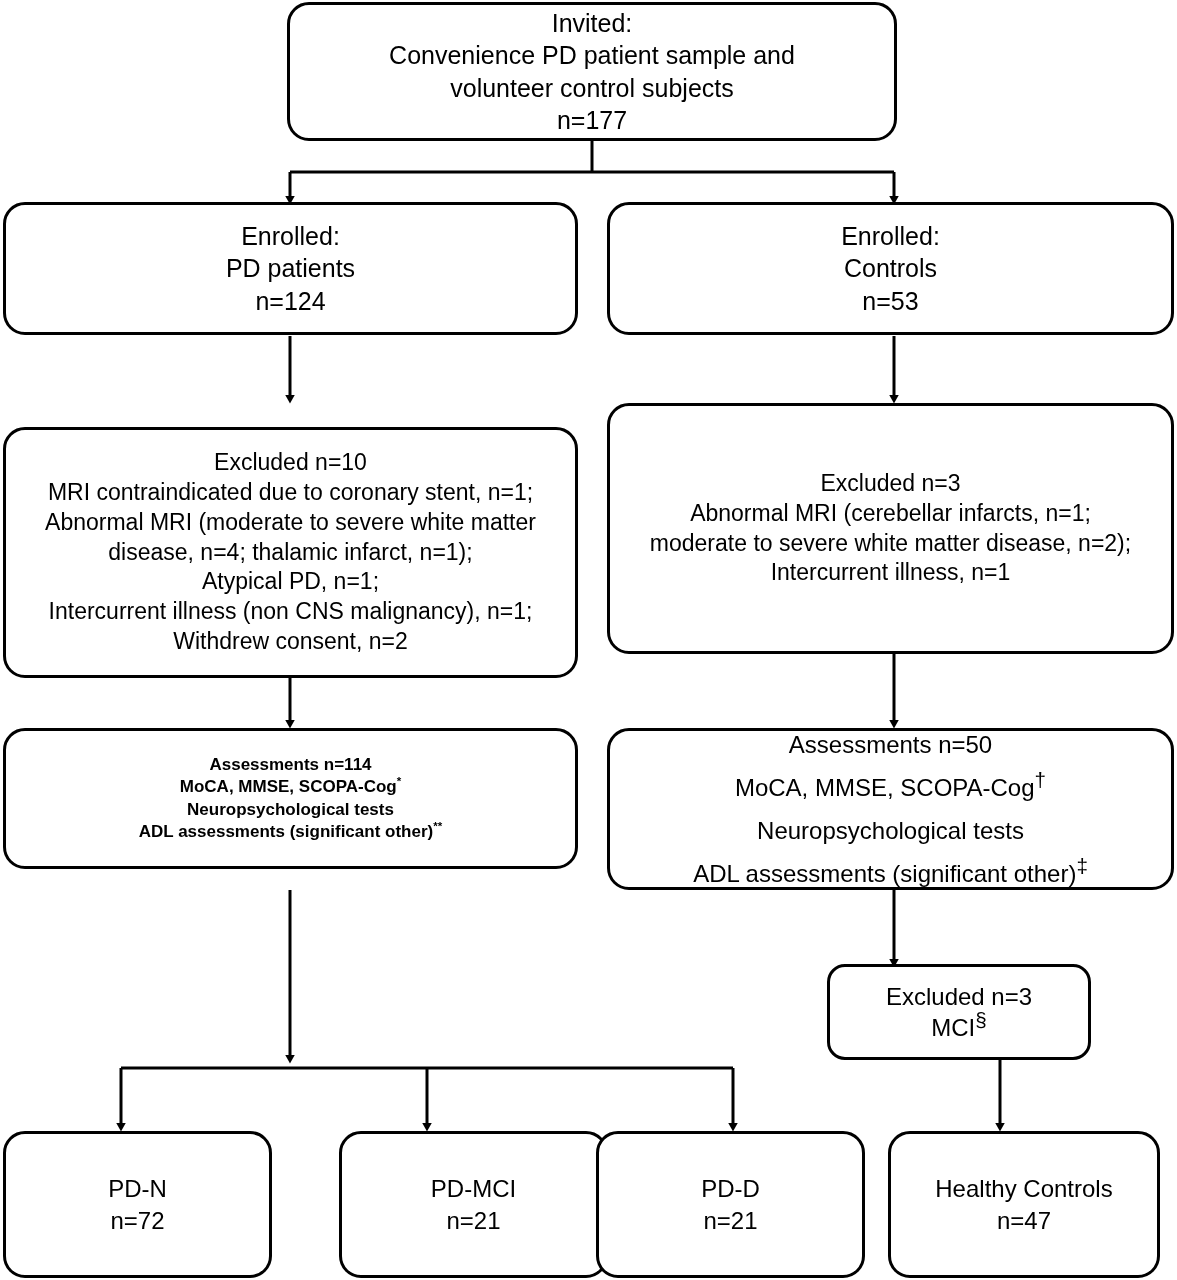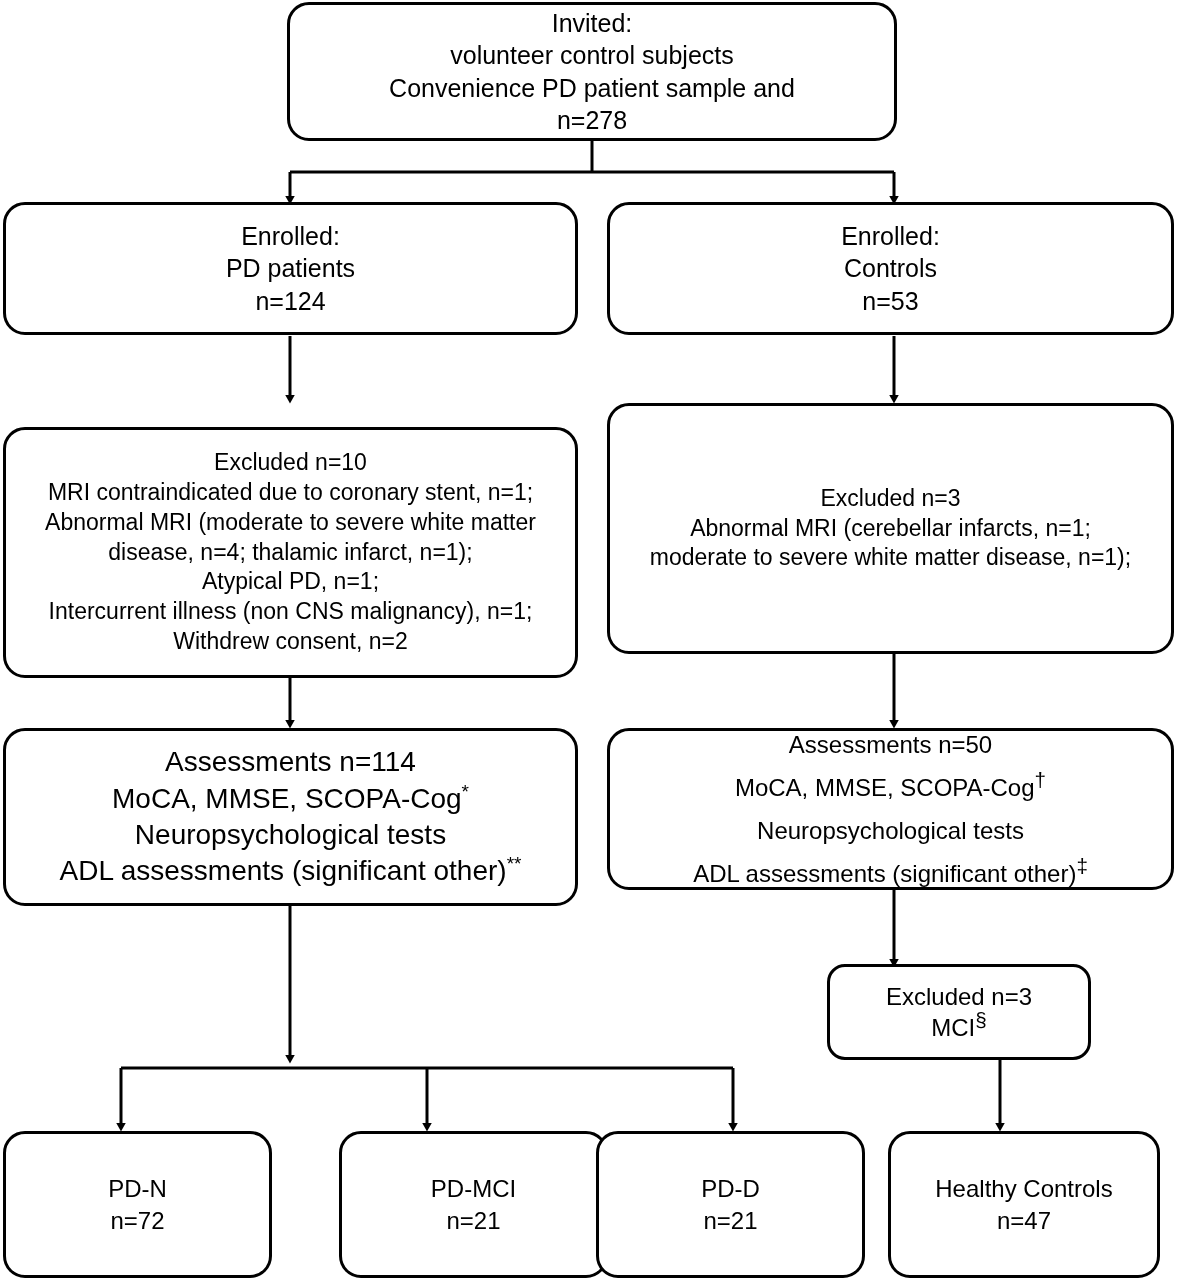--- a/index.html
+++ b/index.html
@@ -100,23 +100,23 @@
     <path class="edge-line" d="M427,1068 L427,1124" marker-end="url(#ah)"></path>
     <path class="edge-line" d="M733,1068 L733,1124" marker-end="url(#ah)"></path>
 
     <path class="edge-line" d="M894,890 L894,960" marker-end="url(#ah)"></path>
 
     <path class="edge-line" d="M1000,1060 L1000,1124" marker-end="url(#ah)"></path>
   </svg>
 
   <div class="node" style="left:287px; top:2px; width:610px; height:139px; font-size:25px;">
     <span class="ln">Invited:</span>
+    <span class="ln">Convenience PD patient sample and</span>
     <span class="ln">volunteer control subjects</span>
-    <span class="ln">Convenience PD patient sample and</span>
-    <span class="ln">n=278</span>
+    <span class="ln">n=177</span>
   </div>
 
   <div class="node" style="left:3px; top:202px; width:575px; height:133px; font-size:25px;">
     <span class="ln">Enrolled:</span>
     <span class="ln">PD patients</span>
     <span class="ln">n=124</span>
   </div>
 
   <div class="node" style="left:607px; top:202px; width:567px; height:133px; font-size:25px;">
     <span class="ln">Enrolled:</span>
@@ -129,24 +129,25 @@
     <span class="ln">MRI contraindicated due to coronary stent, n=1;</span>
     <span class="ln wrapline" style="max-width:552px;">Abnormal MRI (moderate to severe white matter disease, n=4; thalamic infarct, n=1);</span>
     <span class="ln">Atypical PD, n=1;</span>
     <span class="ln">Intercurrent illness (non CNS malignancy), n=1;</span>
     <span class="ln">Withdrew consent, n=2</span>
   </div>
 
   <div class="node" style="left:607px; top:403px; width:567px; height:251px; font-size:23px; padding:4px 6px;">
     <span class="ln">Excluded n=3</span>
     <span class="ln">Abnormal MRI (cerebellar infarcts, n=1;</span>
-    <span class="ln">moderate to severe white matter disease, n=1);</span>
+    <span class="ln">moderate to severe white matter disease, n=2);</span>
+    <span class="ln">Intercurrent illness, n=1</span>
   </div>
 
-  <div class="node" style="left:3px; top:728px; width:575px; height:178px; font-size:28px;">
+  <div class="node" style="left:3px; top:728px; width:575px; height:141px; font-size:17px;font-weight:bold;">
     <span class="ln">Assessments n=114</span>
     <span class="ln"><span>MoCA, MMSE, SCOPA-Cog</span><sup>*</sup></span>
     <span class="ln">Neuropsychological tests</span>
     <span class="ln"><span>ADL assessments (significant other)</span><sup>**</sup></span>
   </div>
 
   <div class="node" style="left:607px; top:728px; width:567px; height:162px; font-size:24px;gap:12px;">
     <span class="ln">Assessments n=50</span>
     <span class="ln"><span>MoCA, MMSE, SCOPA-Cog</span><span class="dagger">†</span></span>
     <span class="ln">Neuropsychological tests</span>

